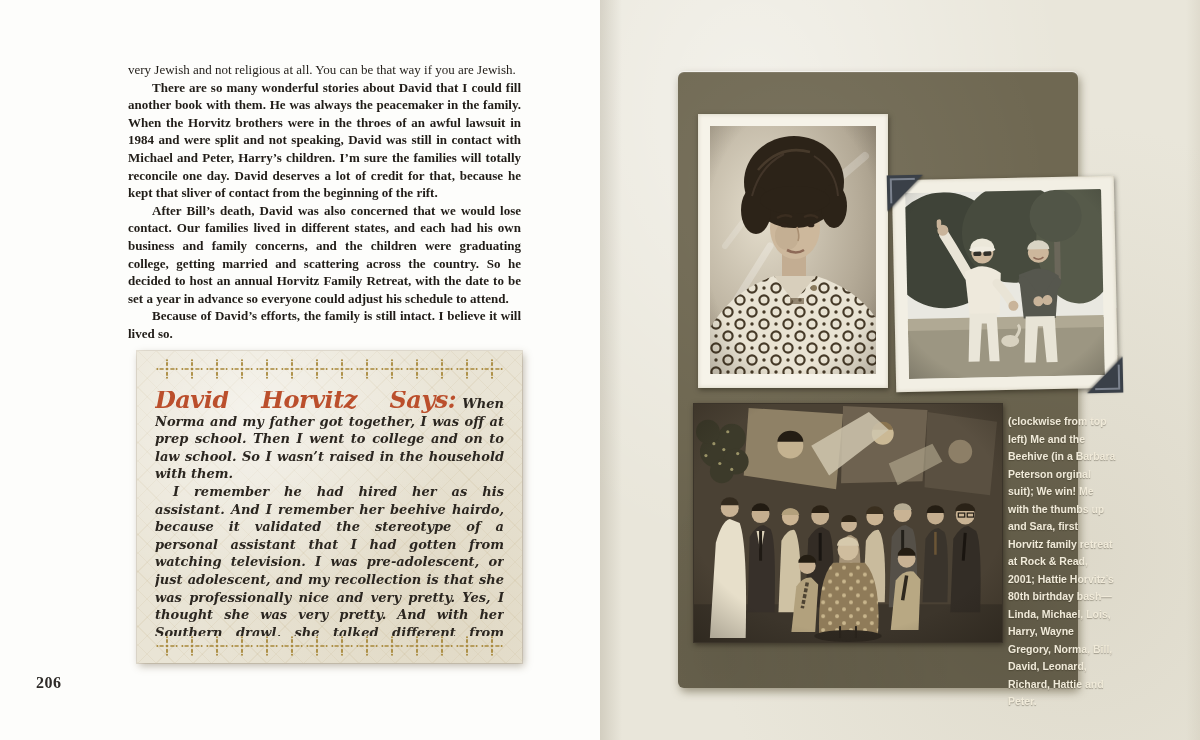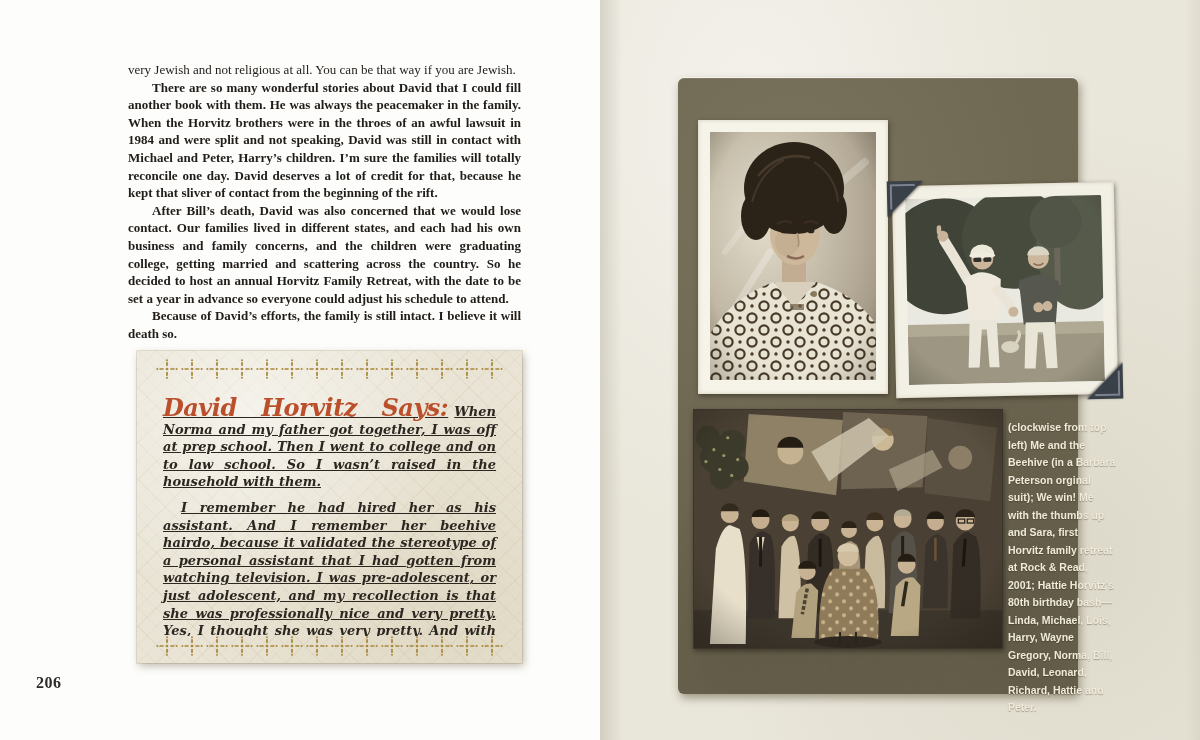--- a/index.html
+++ b/index.html
@@ -30,42 +30,42 @@
     background-image:
       radial-gradient(ellipse at 30% 20%, rgba(255,255,255,0.55), rgba(255,255,255,0) 55%),
       radial-gradient(ellipse at 80% 85%, rgba(200,185,150,0.25), rgba(200,185,150,0) 60%),
       repeating-linear-gradient(45deg, rgba(176,150,95,0.10) 0 1px, transparent 1px 13px),
       repeating-linear-gradient(135deg, rgba(176,150,95,0.10) 0 1px, transparent 1px 13px);
     box-shadow:2px 3px 8px rgba(100,85,55,0.40), 0 0 0 1px rgba(170,150,110,0.25);
   }
   .orn-row{width:100%;height:20px;display:block;flex:0 0 auto;}
   .quote-content{flex:1 1 auto;margin-top:12px;overflow:hidden;}
   .quote-content p{
-    margin:8px;text-align:justify;
+    margin:0;text-align:justify;
     font-family:"DejaVu Serif", serif;font-style:italic;font-weight:bold;
-    font-size:13px;line-height:17.6px;color:#2b2620;text-decoration:underline;
+    font-size:13px;line-height:17.6px;color:#2b2620;
   }
   .quote-content p + p{text-indent:18px;}
   .qtitle{
     font-family:"DejaVu Serif", serif;font-style:italic;font-weight:bold;
     font-size:24px;line-height:17.6px;letter-spacing:-0.5px;
     color:#bb4f2c;padding-right:6px;
   }
   
   .right-page{
     position:absolute;left:600px;top:0;width:600px;height:740px;
     background-color:#e9e6da;
     background-image:
       linear-gradient(90deg, rgba(120,110,88,0.20), rgba(120,110,88,0) 22px),
       radial-gradient(ellipse at 25% 15%, rgba(255,255,255,0.45), rgba(255,255,255,0) 50%),
       radial-gradient(ellipse at 80% 75%, rgba(200,193,172,0.35), rgba(200,193,172,0) 55%),
       linear-gradient(270deg, rgba(150,140,115,0.12), rgba(150,140,115,0) 14px);
   }
   .board{
-    position:absolute;left:78px;top:78px;width:400px;height:616px;
+    position:absolute;left:78px;top:72px;width:400px;height:616px;
     background-color:#6f6852;
     background-image:
       radial-gradient(circle at 28% 18%, rgba(255,255,255,0.07), rgba(255,255,255,0) 45%),
       radial-gradient(circle at 82% 88%, rgba(0,0,0,0.14), rgba(0,0,0,0) 55%),
       radial-gradient(circle at 10% 95%, rgba(0,0,0,0.10), rgba(0,0,0,0) 35%);
     box-shadow:0 -1px 0 rgba(255,255,255,0.55), 2px 4px 9px rgba(95,85,58,0.55), inset 0 1px 0 rgba(255,255,255,0.10);
     border-radius:6px;
   }
   .photo-frame{position:absolute;box-sizing:border-box;background:#f6f3e9;}
   .frame-portrait{
@@ -116,21 +116,21 @@
       <polyline points="28,4 4,4 4,28" fill="none" stroke="#7b828e" stroke-width="2"></polyline>
     </g>
   </defs>
 </svg>
 
 <div class="left-page">
   <div class="body-text">
     <p>very Jewish and not religious at all. You can be that way if you are Jewish.</p>
     <p>There are so many wonderful stories about David that I could fill another book with them. He was always the peacemaker in the family. When the Horvitz brothers were in the throes of an awful lawsuit in 1984 and were split and not speaking, David was still in contact with Michael and Peter, Harry’s children. I’m sure the families will totally reconcile one day. David deserves a lot of credit for that, because he kept that sliver of contact from the beginning of the rift.</p>
     <p>After Bill’s death, David was also concerned that we would lose contact. Our families lived in different states, and each had his own business and family concerns, and the children were graduating college, getting married and scattering across the country. So he decided to host an annual Horvitz Family Retreat, with the date to be set a year in advance so everyone could adjust his schedule to attend.</p>
-    <p>Because of David’s efforts, the family is still intact. I believe it will death so.</p>
+    <p>Because of David’s efforts, the family is still intact. I believe it will lived so.</p>
   </div>
 
   <div class="quote-box">
     <svg class="orn-row" viewBox="0 0 349 22" preserveAspectRatio="none">
       <use href="#orn-motif" x="12" y="11"></use>
         <use href="#orn-motif" x="37" y="11"></use>
         <use href="#orn-motif" x="62" y="11"></use>
         <use href="#orn-motif" x="87" y="11"></use>
         <use href="#orn-motif" x="112" y="11"></use>
         <use href="#orn-motif" x="137" y="11"></use>

